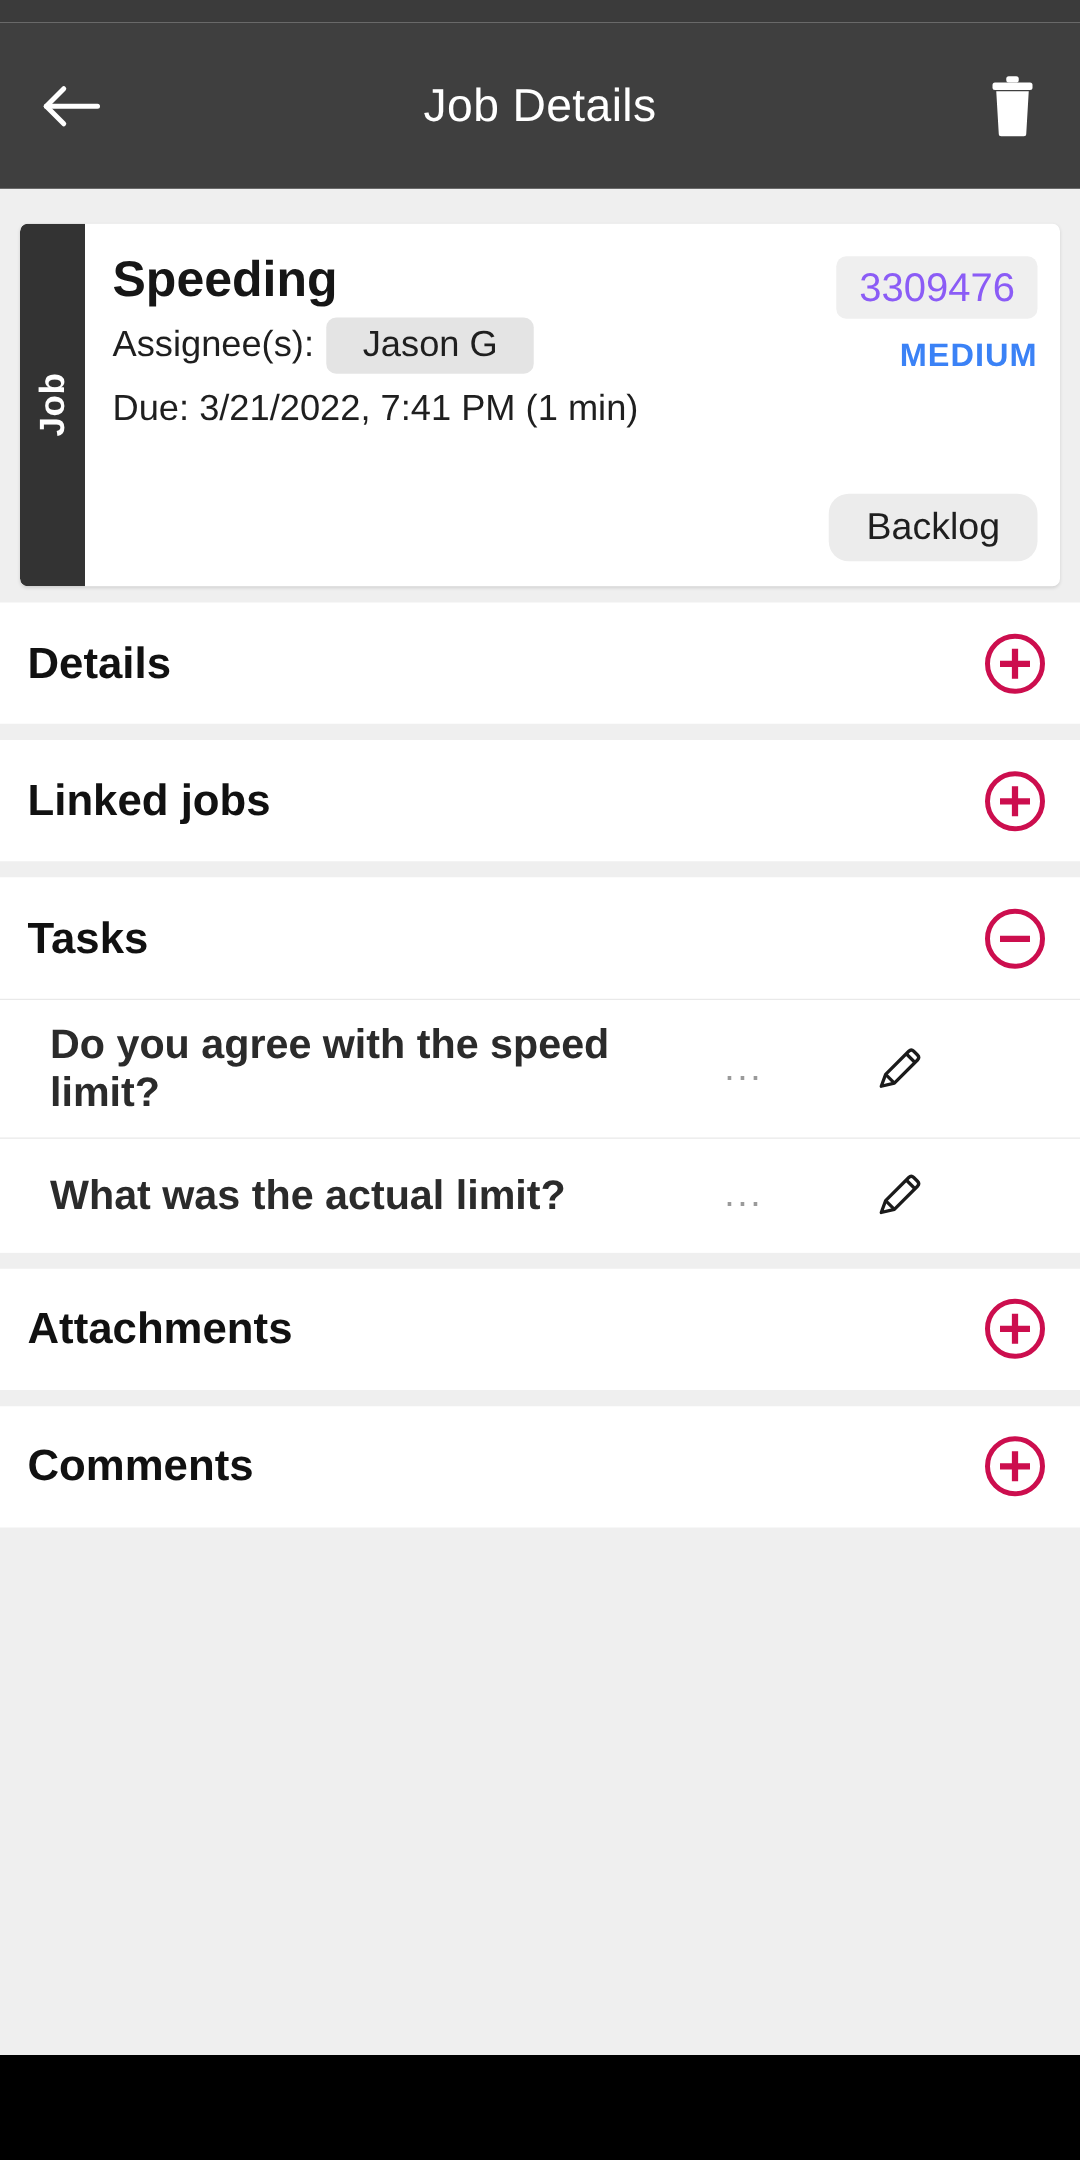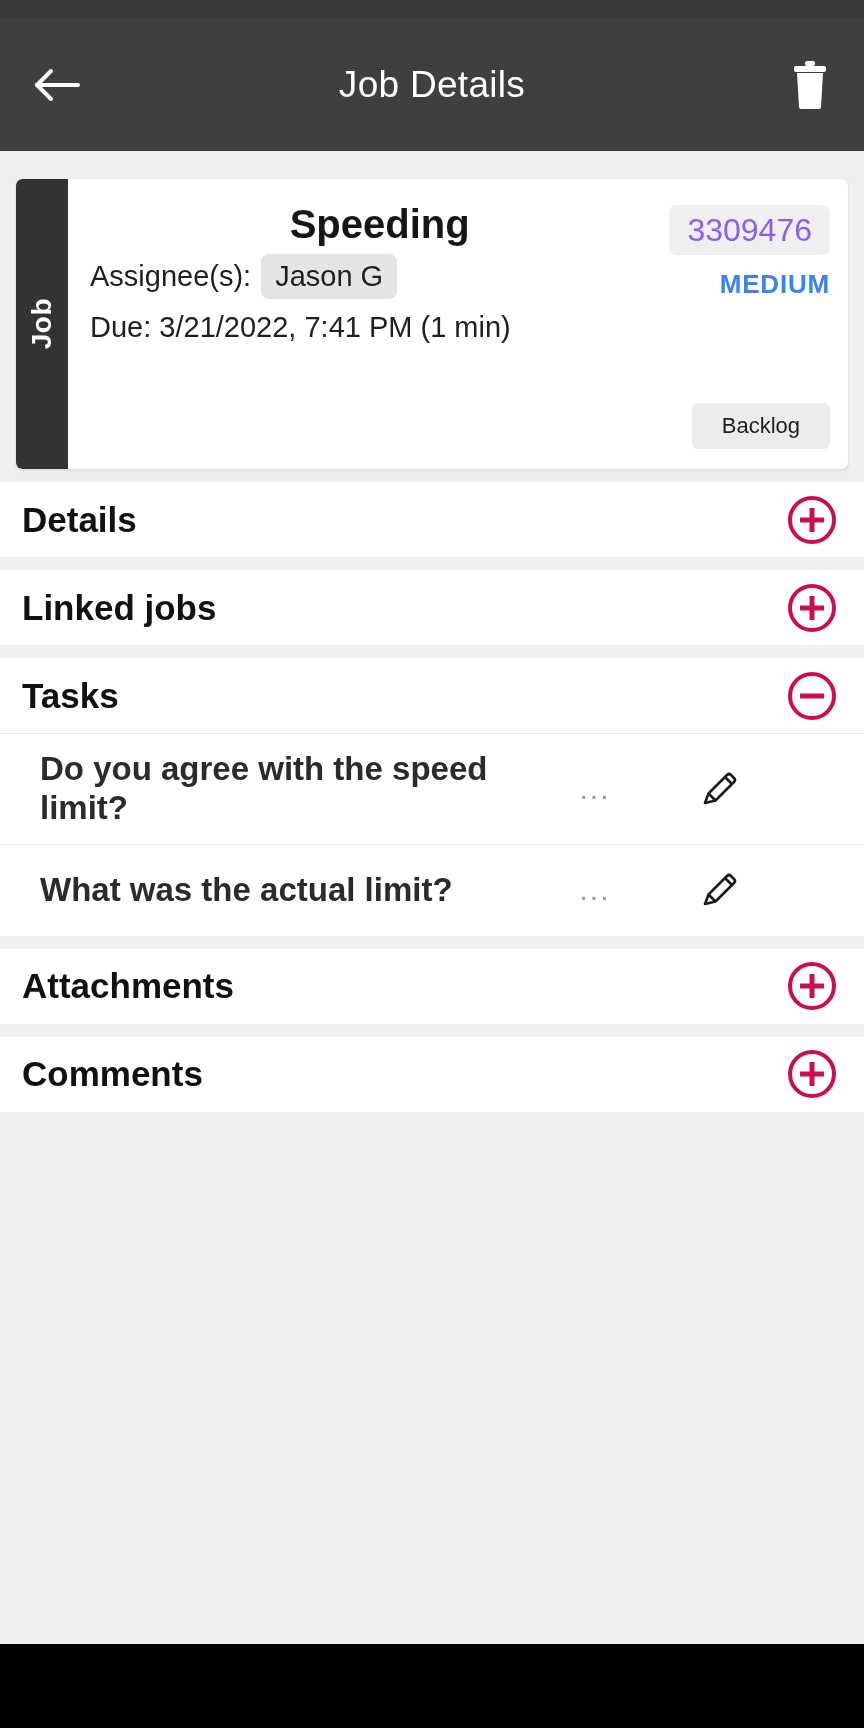--- a/index.html
+++ b/index.html
@@ -123,21 +123,20 @@
     flex-direction: column;
     align-items: flex-end;
     padding-top: 2px;
   }
   .job-title {
     font-size: 40px;
     font-weight: 700;
     color: #161616;
     line-height: 1.08;
     margin-bottom: 8px;
-    text-align: center;
   }
   .job-id-badge {
     background: #efefef;
     border-radius: 8px;
     padding: 9px 18px;
     font-size: 32px;
     color: #8b5cf6;
     line-height: 1;
   }
   .job-priority {
@@ -154,51 +153,51 @@
     flex-wrap: wrap;
   }
   .assignee-label {
     font-size: 29px;
     color: #1f1f1f;
     margin-right: 10px;
   }
   .assignee-chip {
     background: #e4e4e4;
     border-radius: 8px;
-    padding: 8px 14px;
+    padding: 8px 29px;
     font-size: 29px;
     color: #1f1f1f;
     line-height: 1;
   }
   .job-due {
     font-size: 29px;
     color: #1f1f1f;
   }
   .job-footer {
     margin-top: auto;
     display: flex;
     justify-content: flex-end;
   }
   .status-chip {
     background: #ececec;
-    border-radius: 6px;
+    border-radius: 16px;
     padding: 12px 30px;
-    font-size: 22px;
+    font-size: 30px;
     color: #1f1f1f;
     line-height: 1;
     cursor: pointer;
   }
 
   
   .section {
     background: #ffffff;
     margin-top: 13px;
   }
   .section-header {
-    height: 75px;
+    height: 97px;
     display: flex;
     align-items: center;
     padding: 0 24px 0 22px;
     cursor: pointer;
     background: #ffffff;
   }
   .section-title {
     font-size: 35px;
     font-weight: 700;
     color: #111111;

